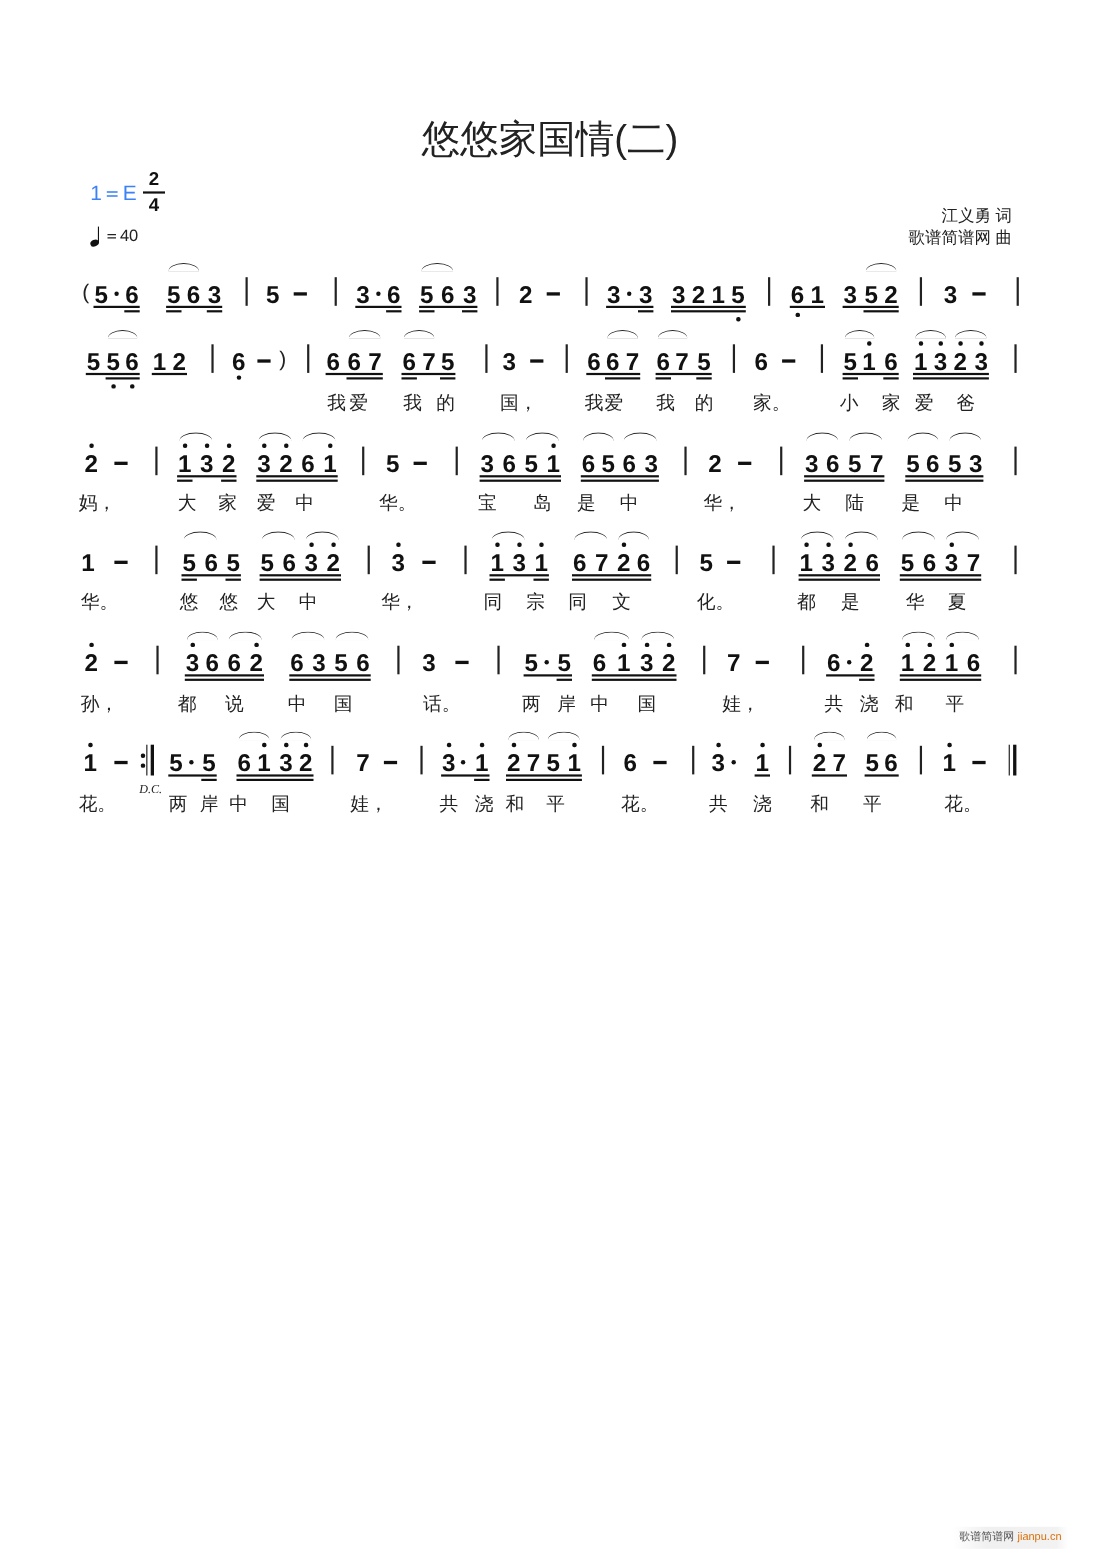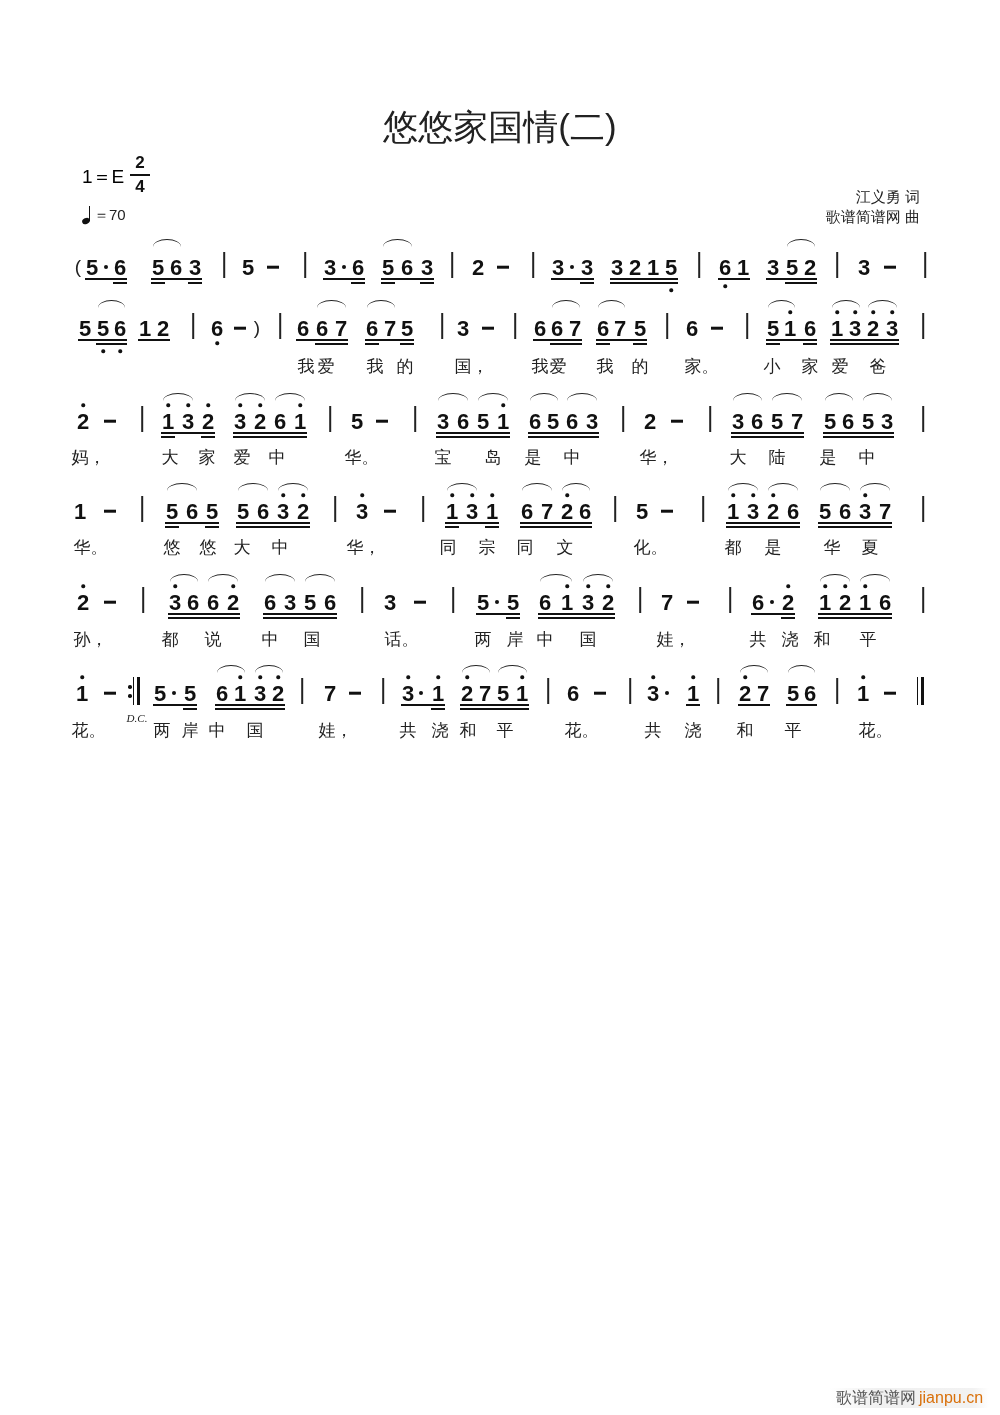--- a/index.html
+++ b/index.html
@@ -10,21 +10,21 @@
   }
   .title {
     position: absolute; left: 0; width: 1000px; top: 106px; text-align: center;
     font-size: 35px; line-height: 42px; color: #222; letter-spacing: 0px;
   }
   .subtitle {
     position: absolute; left: 0; width: 1000px; top: 164px; text-align: center;
     font-size: 17px; line-height: 22px; color: #222;
   }
   .key {
-    position: absolute; left: 82px; top: 166px; font-size: 19px; line-height: 22px; color: #000000;
+    position: absolute; left: 82px; top: 166px; font-size: 19px; line-height: 22px; color: #3b82f6;
   }
   .timesig { position: absolute; left: 130px; top: 154px; width: 20px; text-align: center;
     font-weight: bold; font-size: 17px; line-height: 18px; color: #111; }
   .timesig .num, .timesig .den { display: block; }
   .timesig .line { display: block; height: 2px; background: #111; margin: 2px 0 2px 0; }
   .tempo { position: absolute; left: 82px; top: 205px; font-size: 15px; line-height: 20px; color: #222; }
   .tempo .qnote { display: inline-block; position: relative; width: 12px; height: 20px; vertical-align: bottom; }
   .tempo .qnote .head { position: absolute; left: 0; bottom: 1px; width: 8px; height: 6px; background: #111;
     border-radius: 50%; transform: rotate(-25deg); }
   .tempo .qnote .stem { position: absolute; left: 7px; bottom: 4px; width: 1.4px; height: 15px; background: #111; }
@@ -51,41 +51,41 @@
   .repeat .d1 { top: 8px; } .repeat .d2 { top: 17px; }
   .repeat .thin { position: absolute; left: 5px; top: 0; width: 1.4px; height: 28px; background: #111; }
   .repeat .thick { position: absolute; left: 8.5px; top: 0; width: 3px; height: 28px; background: #111; }
   .final { position: absolute; width: 8px; height: 28px; }
   .final .thin { position: absolute; left: 0; top: 0; width: 1.4px; height: 28px; background: #111; }
   .final .thick { position: absolute; left: 3.5px; top: 0; width: 3px; height: 28px; background: #111; }
   .dc { position: absolute; font-family: "Liberation Serif", serif; font-style: italic; font-size: 11px;
     line-height: 12px; color: #222; transform: translate(-50%, -50%); }
   .lyric { position: absolute; font-size: 17px; line-height: 20px; color: #222; transform: translateY(-50%);
     white-space: nowrap; }
-  .watermark { position: absolute; left: 830px; top: 1388px; font-size: 16px; line-height: 18px;
+  .watermark { position: absolute; left: 866px; top: 1388px; font-size: 10px; line-height: 18px;
     padding: 1px 6px; background: linear-gradient(to right, #ffffff, #f0f0f0 30%, #f2f2f2 90%, #ffffff);
     color: #555; white-space: nowrap; }
   .watermark .site { color: #d9700a; margin-left: 3px; }
 </style>
 </head>
 <body>
 
 <div id="page">
 
   <div class="title">悠悠家国情(二)</div>
 
   <div class="key">1＝E</div>
   <div class="timesig">
     <span class="num">2</span>
     <span class="line"></span>
     <span class="den">4</span>
   </div>
 
   <div class="tempo">
-    <span class="qnote"><span class="head"></span><span class="stem"></span></span><span>＝70</span>
+    <span class="qnote"><span class="head"></span><span class="stem"></span></span><span>＝40</span>
   </div>
 
   <div class="credits">
     <span>江义勇 词</span>
     <span>歌谱简谱网 曲</span>
   </div>
 
   <div id="score">
       <span class="paren" style="left: 78px; top: 267px;">(</span>
       <span class="note" style="left: 92px; top: 267px;">5</span>

